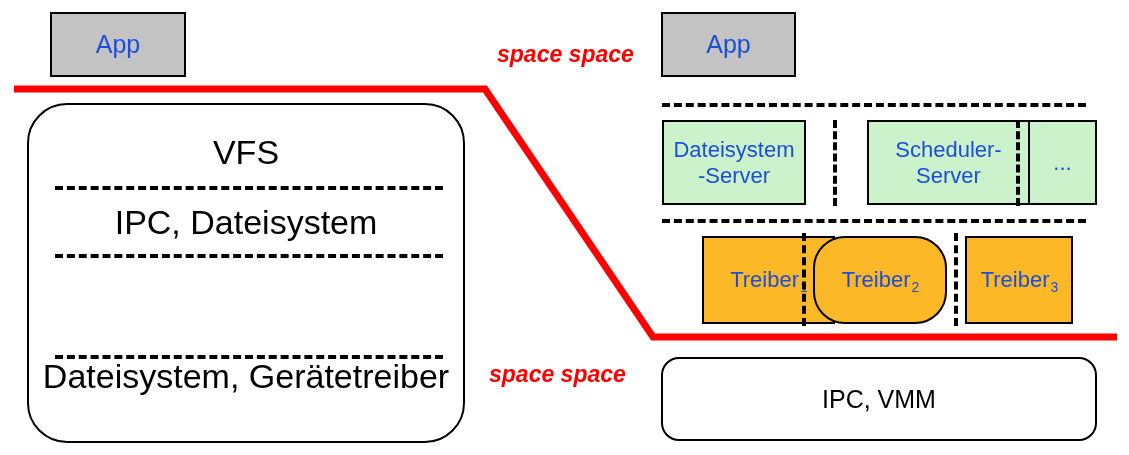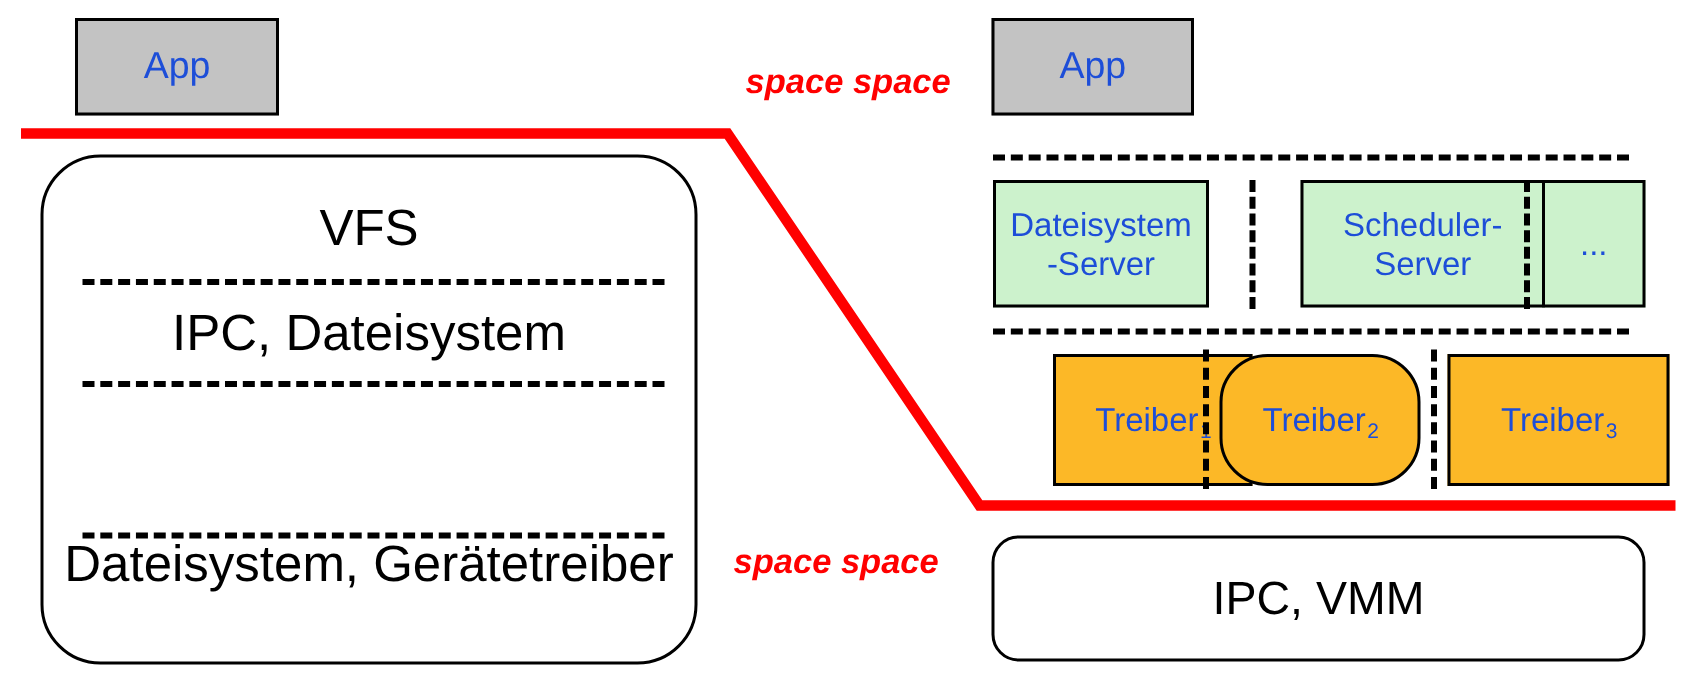--- a/index.html
+++ b/index.html
@@ -91,21 +91,21 @@
 
   .driver-box{
     border:2px solid #000000;
     background:#fcb827;
     font-size:22px;
     top:236px;
     height:88px;
   }
   #driver-0{ left:662px; width:133px;margin-left:40px; }
   #driver-1{ left:813px; width:134px;border-radius:32px; }
-  #driver-2{ left:965px; width:148px;justify-content:center; }
+  #driver-2{ left:965px; width:108px;justify-content:center; }
   .driver-box sub{
     font-size:14px;
     vertical-align:baseline;
     position:relative;
     top:5px;
     left:1px;
   }
 
   
   .hdash{
@@ -133,21 +133,21 @@
     position:absolute;
     left:661px; top:357px;
     width:436px; height:84px;
     border:2px solid #000000;
     border-radius:18px;
     box-sizing:border-box;
     background:#ffffff;
     display:flex;
     align-items:center;
     justify-content:center;
-    font-size:31px;
+    font-size:25px;
     color:#000000;
     text-align:center;
   }
 
   
   .space-label{
     position:absolute;
     color:#ff0000;
     font-style:italic;
     font-weight:bold;

